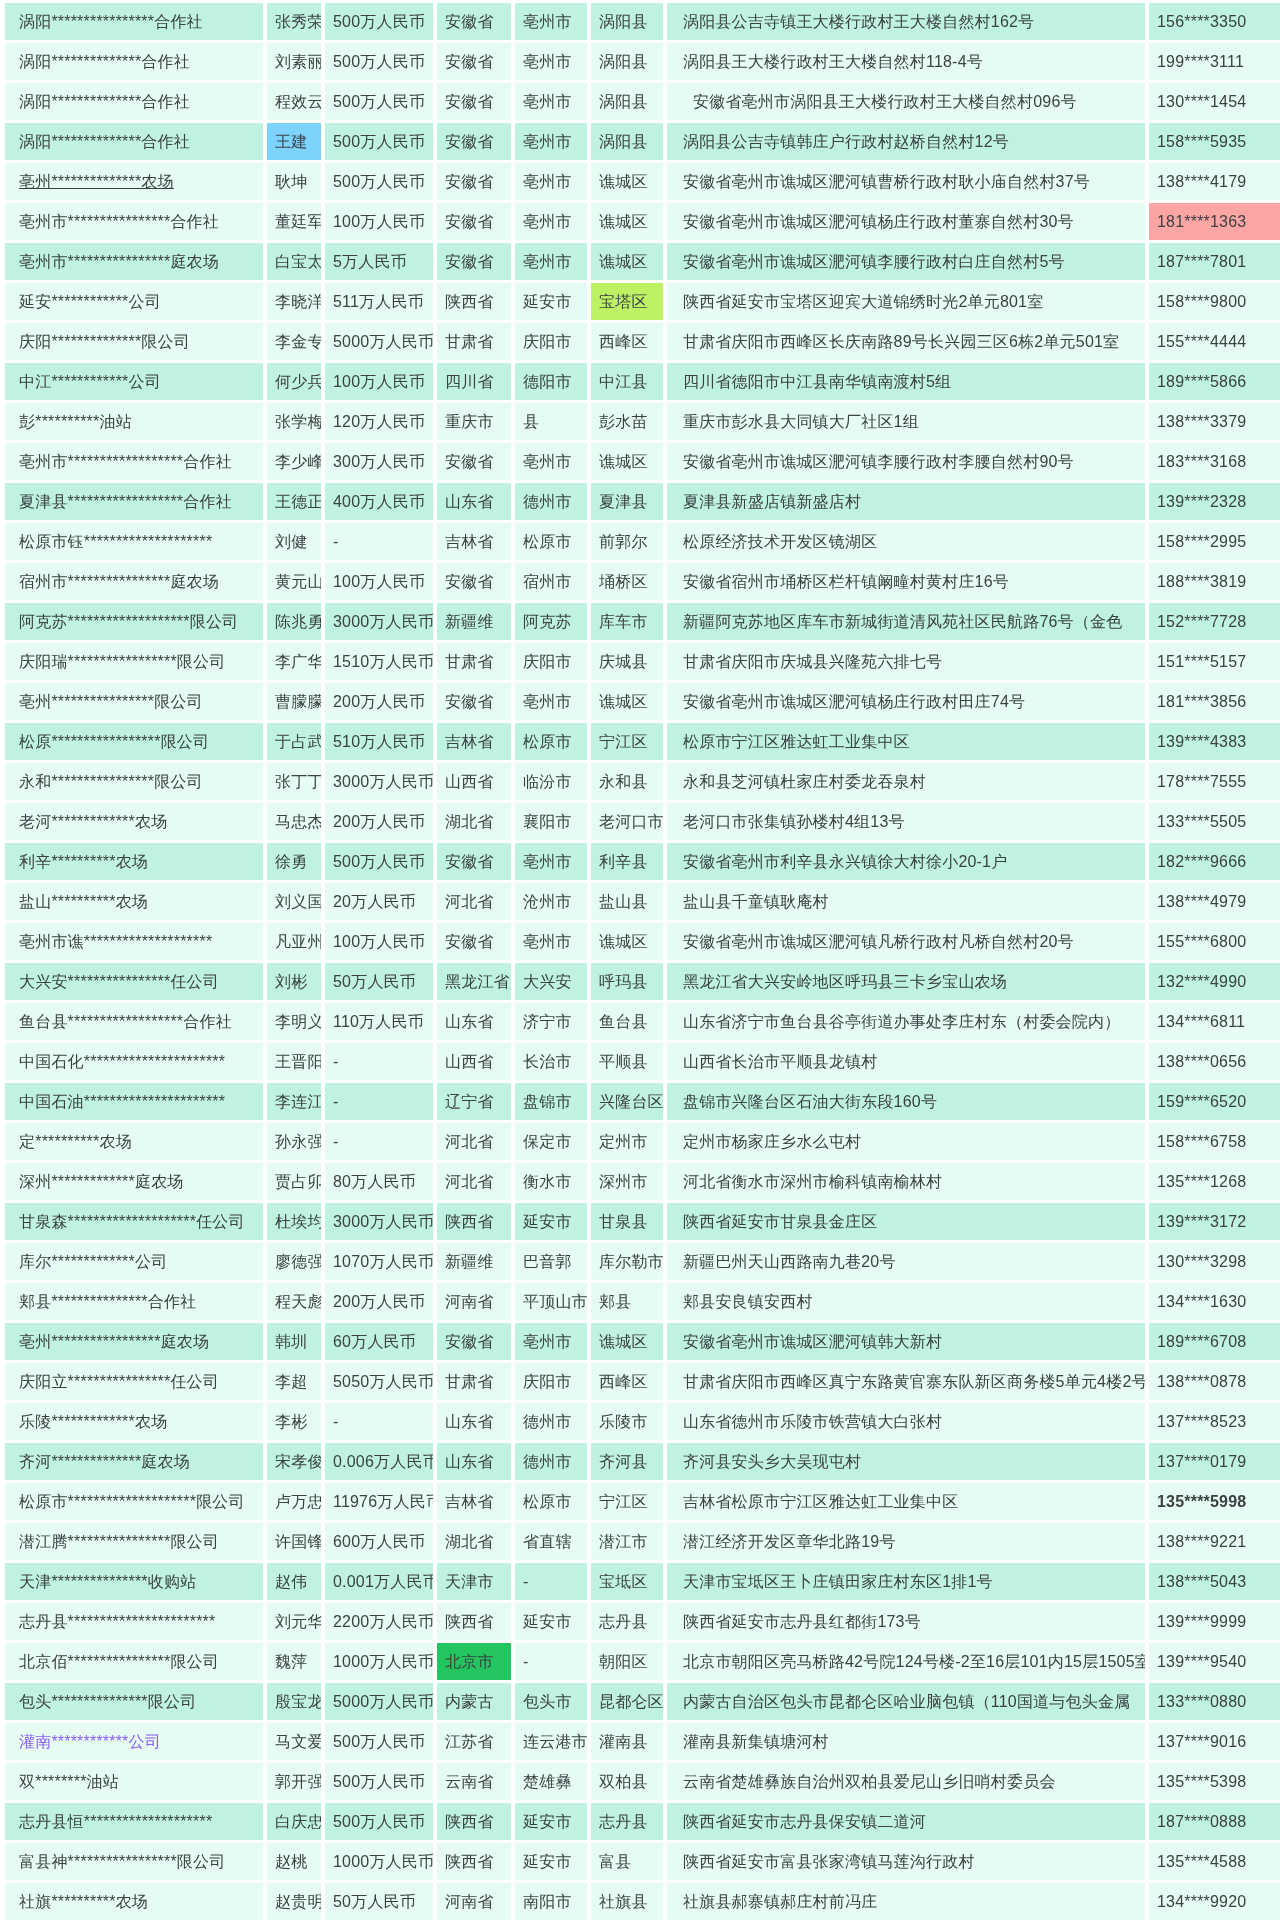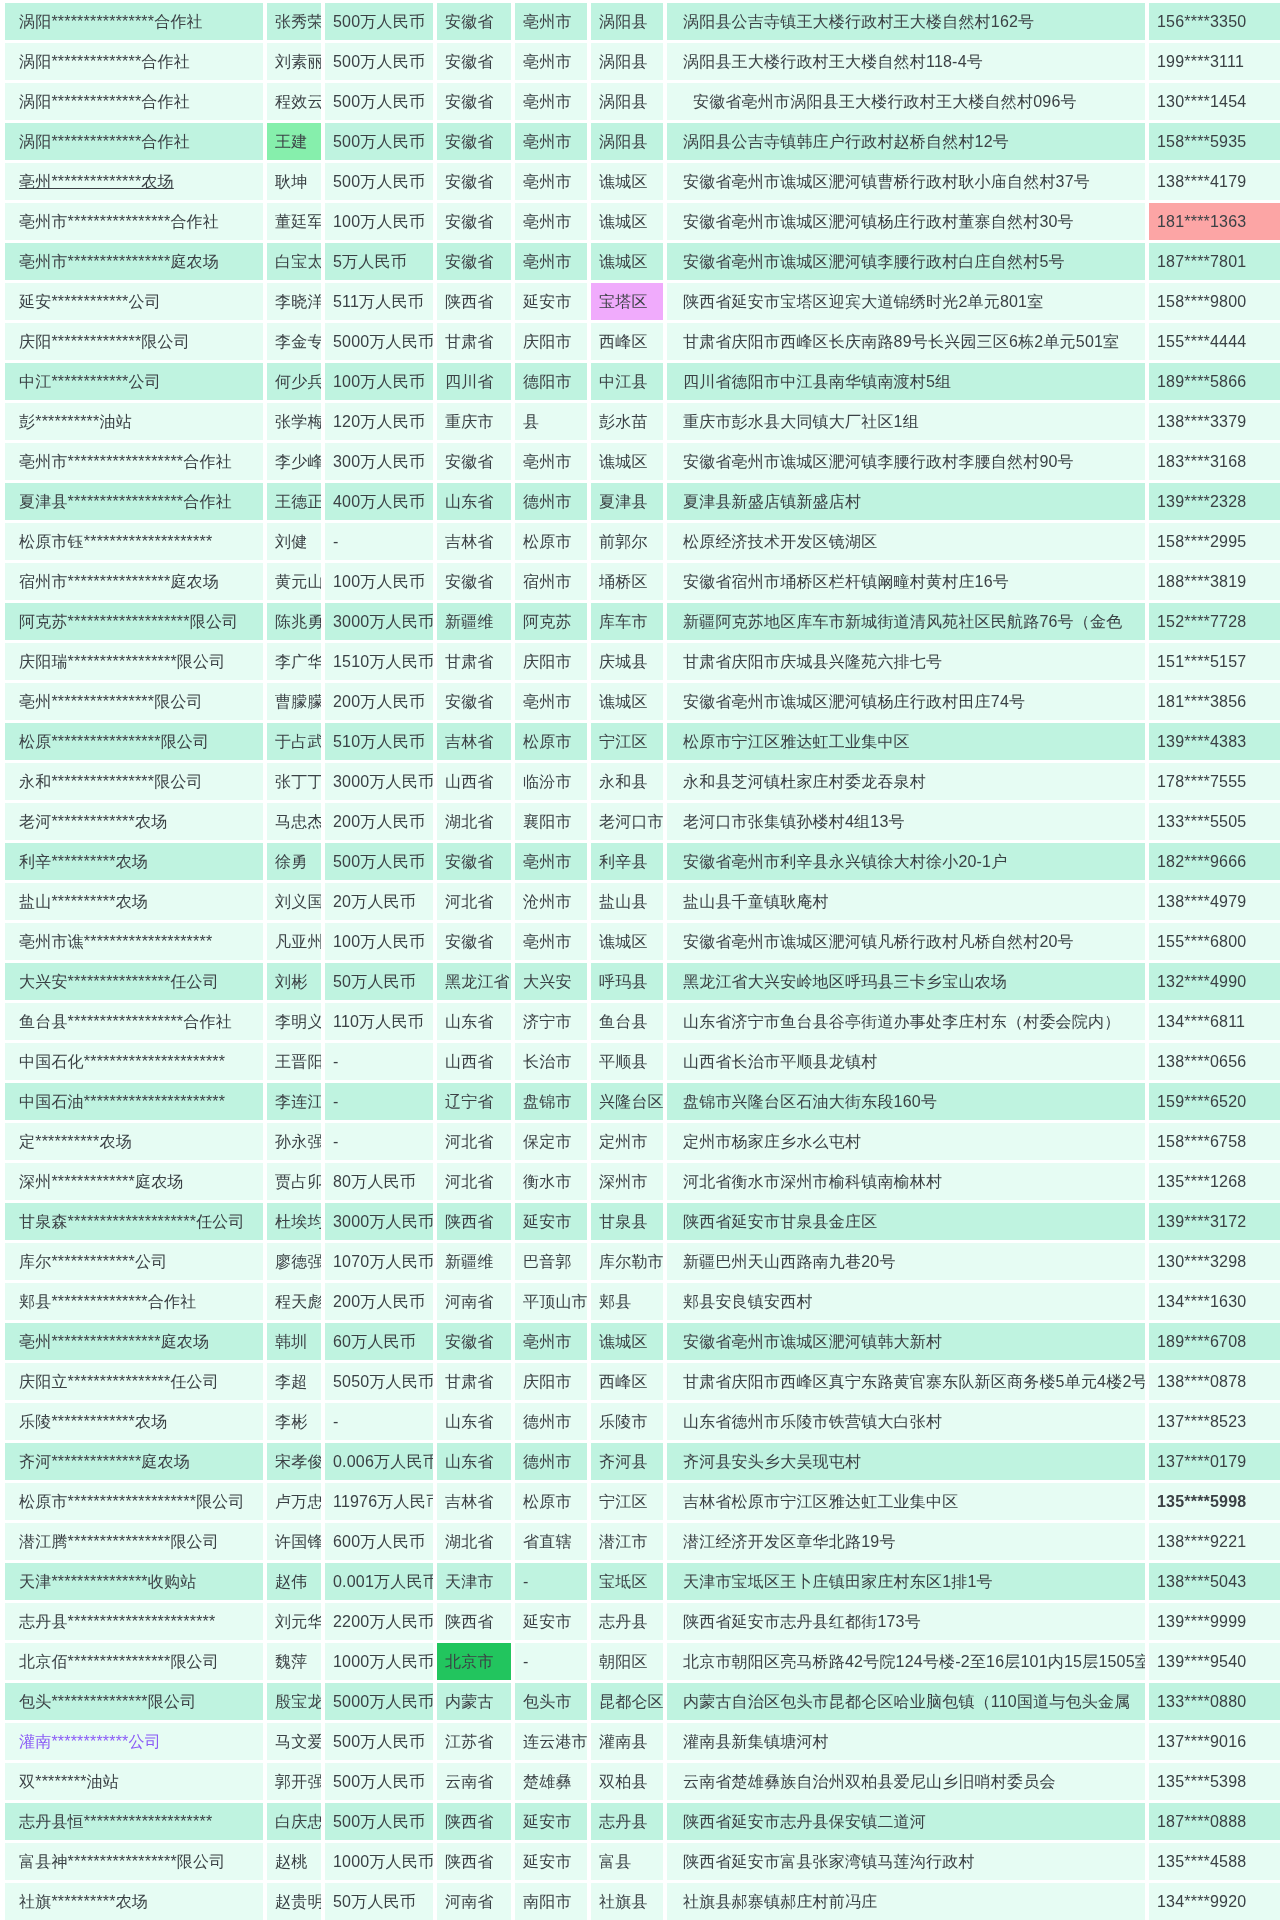--- a/index.html
+++ b/index.html
@@ -54,21 +54,21 @@
       <div class="cell c1" style="background: rgb(230, 252, 243); color: rgb(59, 65, 69);">程效云</div>
       <div class="cell c2" style="background: rgb(230, 252, 243); color: rgb(59, 65, 69);">500万人民币</div>
       <div class="cell c3" style="background: rgb(230, 252, 243); color: rgb(59, 65, 69);">安徽省</div>
       <div class="cell c4" style="background: rgb(230, 252, 243); color: rgb(59, 65, 69);">亳州市</div>
       <div class="cell c5" style="background: rgb(230, 252, 243); color: rgb(59, 65, 69);">涡阳县</div>
       <div class="cell c6" style="background: rgb(230, 252, 243); color: rgb(59, 65, 69); padding-left: 26px;">安徽省亳州市涡阳县王大楼行政村王大楼自然村096号</div>
       <div class="cell c7" style="background: rgb(230, 252, 243); color: rgb(59, 65, 69);">130****1454</div>
     </div>
     <div class="row">
       <div class="cell c0" style="background: rgb(191, 243, 224); color: rgb(59, 65, 69);">涡阳**************合作社</div>
-      <div class="cell c1" style="background: #86efac; color: rgb(59, 65, 69);">王建</div>
+      <div class="cell c1" style="background: #7dd3fc; color: rgb(59, 65, 69);">王建</div>
       <div class="cell c2" style="background: rgb(191, 243, 224); color: rgb(59, 65, 69);">500万人民币</div>
       <div class="cell c3" style="background: rgb(191, 243, 224); color: rgb(59, 65, 69);">安徽省</div>
       <div class="cell c4" style="background: rgb(191, 243, 224); color: rgb(59, 65, 69);">亳州市</div>
       <div class="cell c5" style="background: rgb(191, 243, 224); color: rgb(59, 65, 69);">涡阳县</div>
       <div class="cell c6" style="background: rgb(191, 243, 224); color: rgb(59, 65, 69);">涡阳县公吉寺镇韩庄户行政村赵桥自然村12号</div>
       <div class="cell c7" style="background: rgb(191, 243, 224); color: rgb(59, 65, 69);">158****5935</div>
     </div>
     <div class="row">
       <div class="cell c0" style="background: rgb(230, 252, 243); color: rgb(59, 65, 69); text-decoration: underline;">亳州**************农场</div>
       <div class="cell c1" style="background: rgb(230, 252, 243); color: rgb(59, 65, 69);">耿坤</div>
@@ -98,21 +98,21 @@
       <div class="cell c5" style="background: rgb(191, 243, 224); color: rgb(59, 65, 69);">谯城区</div>
       <div class="cell c6" style="background: rgb(191, 243, 224); color: rgb(59, 65, 69);">安徽省亳州市谯城区淝河镇李腰行政村白庄自然村5号</div>
       <div class="cell c7" style="background: rgb(191, 243, 224); color: rgb(59, 65, 69);">187****7801</div>
     </div>
     <div class="row">
       <div class="cell c0" style="background: rgb(230, 252, 243); color: rgb(59, 65, 69);">延安************公司</div>
       <div class="cell c1" style="background: rgb(230, 252, 243); color: rgb(59, 65, 69);">李晓洋</div>
       <div class="cell c2" style="background: rgb(230, 252, 243); color: rgb(59, 65, 69);">511万人民币</div>
       <div class="cell c3" style="background: rgb(230, 252, 243); color: rgb(59, 65, 69);">陕西省</div>
       <div class="cell c4" style="background: rgb(230, 252, 243); color: rgb(59, 65, 69);">延安市</div>
-      <div class="cell c5" style="background: #f0abfc; color: rgb(59, 65, 69);">宝塔区</div>
+      <div class="cell c5" style="background: #bef264; color: rgb(59, 65, 69);">宝塔区</div>
       <div class="cell c6" style="background: rgb(230, 252, 243); color: rgb(59, 65, 69);">陕西省延安市宝塔区迎宾大道锦绣时光2单元801室</div>
       <div class="cell c7" style="background: rgb(230, 252, 243); color: rgb(59, 65, 69);">158****9800</div>
     </div>
     <div class="row">
       <div class="cell c0" style="background: rgb(230, 252, 243); color: rgb(59, 65, 69);">庆阳**************限公司</div>
       <div class="cell c1" style="background: rgb(230, 252, 243); color: rgb(59, 65, 69);">李金专</div>
       <div class="cell c2" style="background: rgb(230, 252, 243); color: rgb(59, 65, 69);">5000万人民币</div>
       <div class="cell c3" style="background: rgb(230, 252, 243); color: rgb(59, 65, 69);">甘肃省</div>
       <div class="cell c4" style="background: rgb(230, 252, 243); color: rgb(59, 65, 69);">庆阳市</div>
       <div class="cell c5" style="background: rgb(230, 252, 243); color: rgb(59, 65, 69);">西峰区</div>

